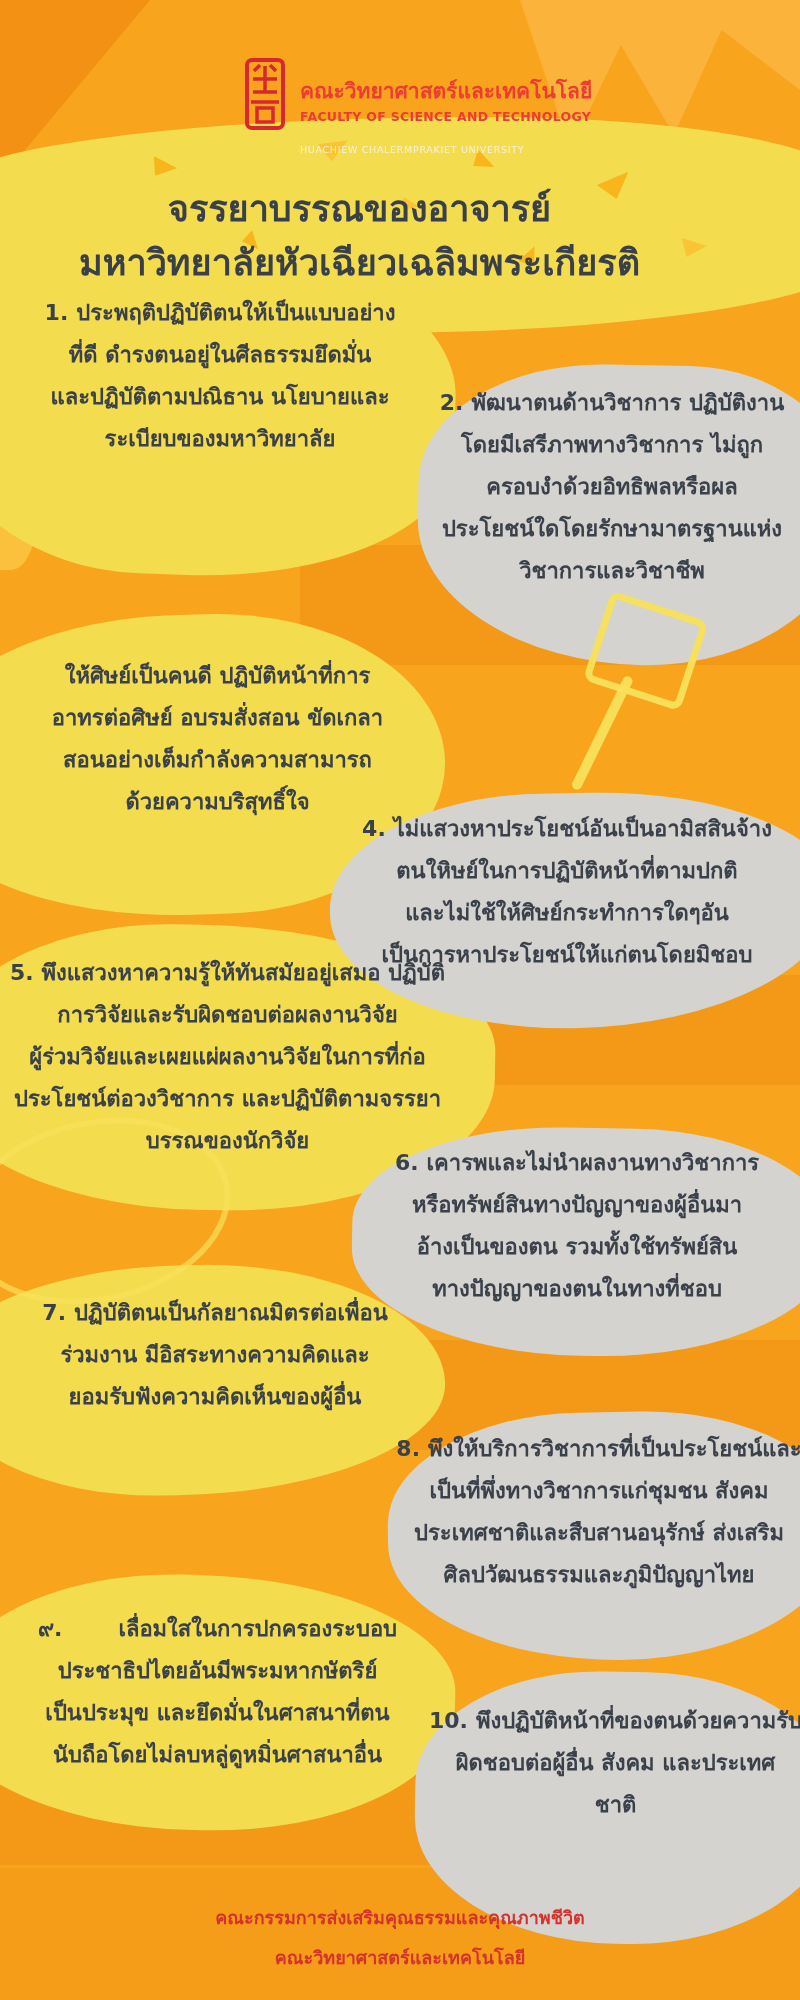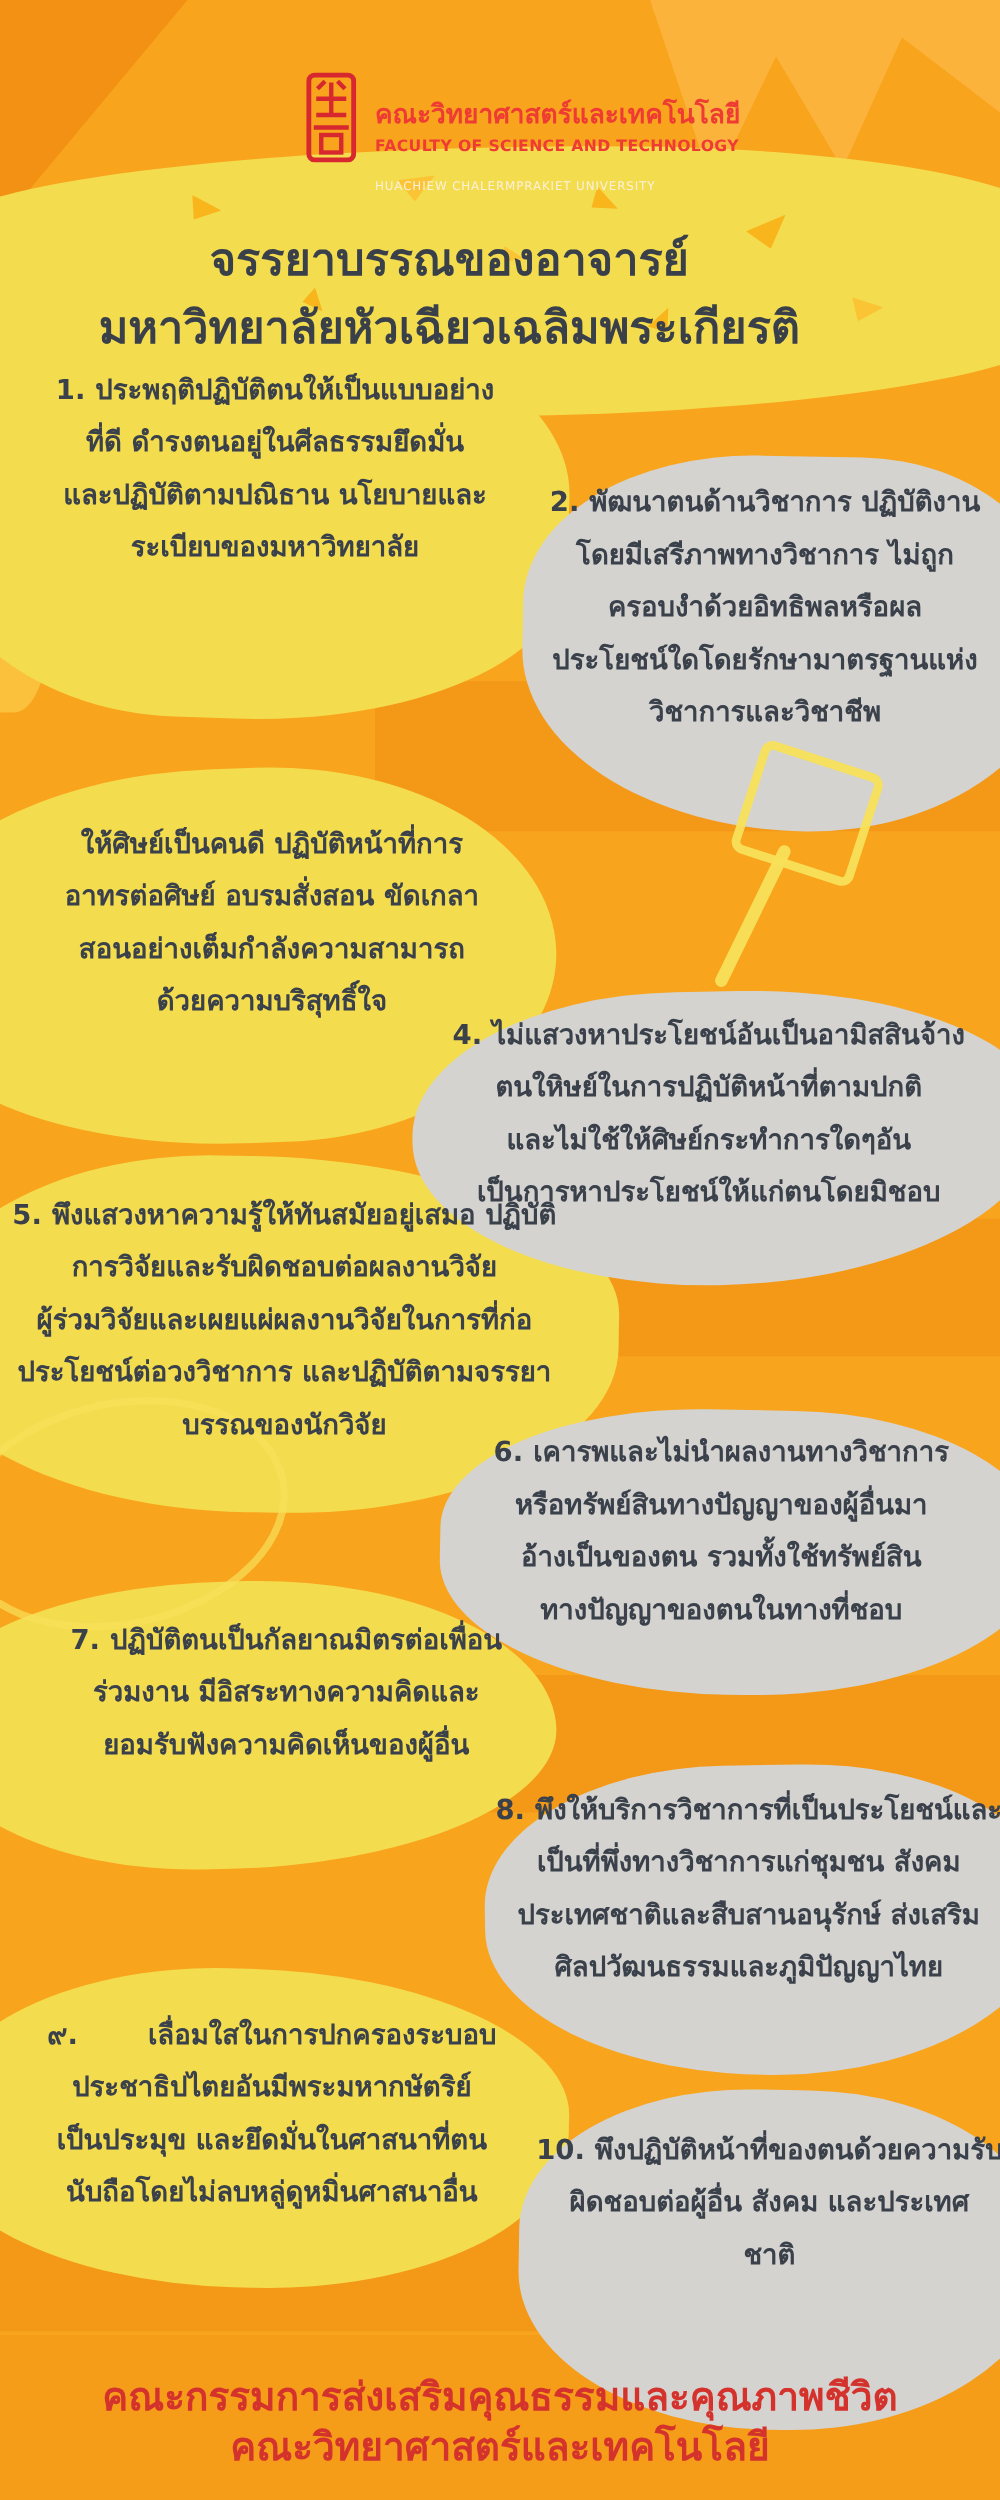--- a/index.html
+++ b/index.html
@@ -68,27 +68,27 @@
   .item{position:absolute;text-align:center;color:#3A414B;font-weight:600;
     font-size:22px;line-height:42px;z-index:3;}
   .num{margin-right:8px;}
   .num-wide{margin-right:56px;}
   .i1{left:20px;top:292px;width:400px;}
   .i2{left:432px;top:382px;width:360px;}
   .i3{left:15px;top:655px;width:405px;}
   .i4{left:342px;top:808px;width:450px;}
   .i5{left:-5px;top:952px;width:465px;}
   .i6{left:362px;top:1142px;width:430px;}
-  .i7{left:24px;top:1292px;width:410px;}
+  .i7{left:10px;top:1292px;width:410px;}
   .i8{left:395px;top:1428px;width:408px;}
   .i9{left:10px;top:1608px;width:415px;}
   .i10{left:428px;top:1700px;width:375px;}
   
   .footer{position:absolute;left:0;top:1898px;width:800px;text-align:center;
-    font-size:31px;font-weight:bold;color:#D4322C;line-height:40px;z-index:3;}
+    font-size:18px;font-weight:bold;color:#D4322C;line-height:40px;z-index:3;}
 </style>
 </head>
 <body>
 
 <div id="poster">
 
   <div class="decor corner-tl"></div>
   <div class="decor zigzag-top"></div>
   <div class="decor edge-left"></div>
   <div class="decor band b1"></div>

